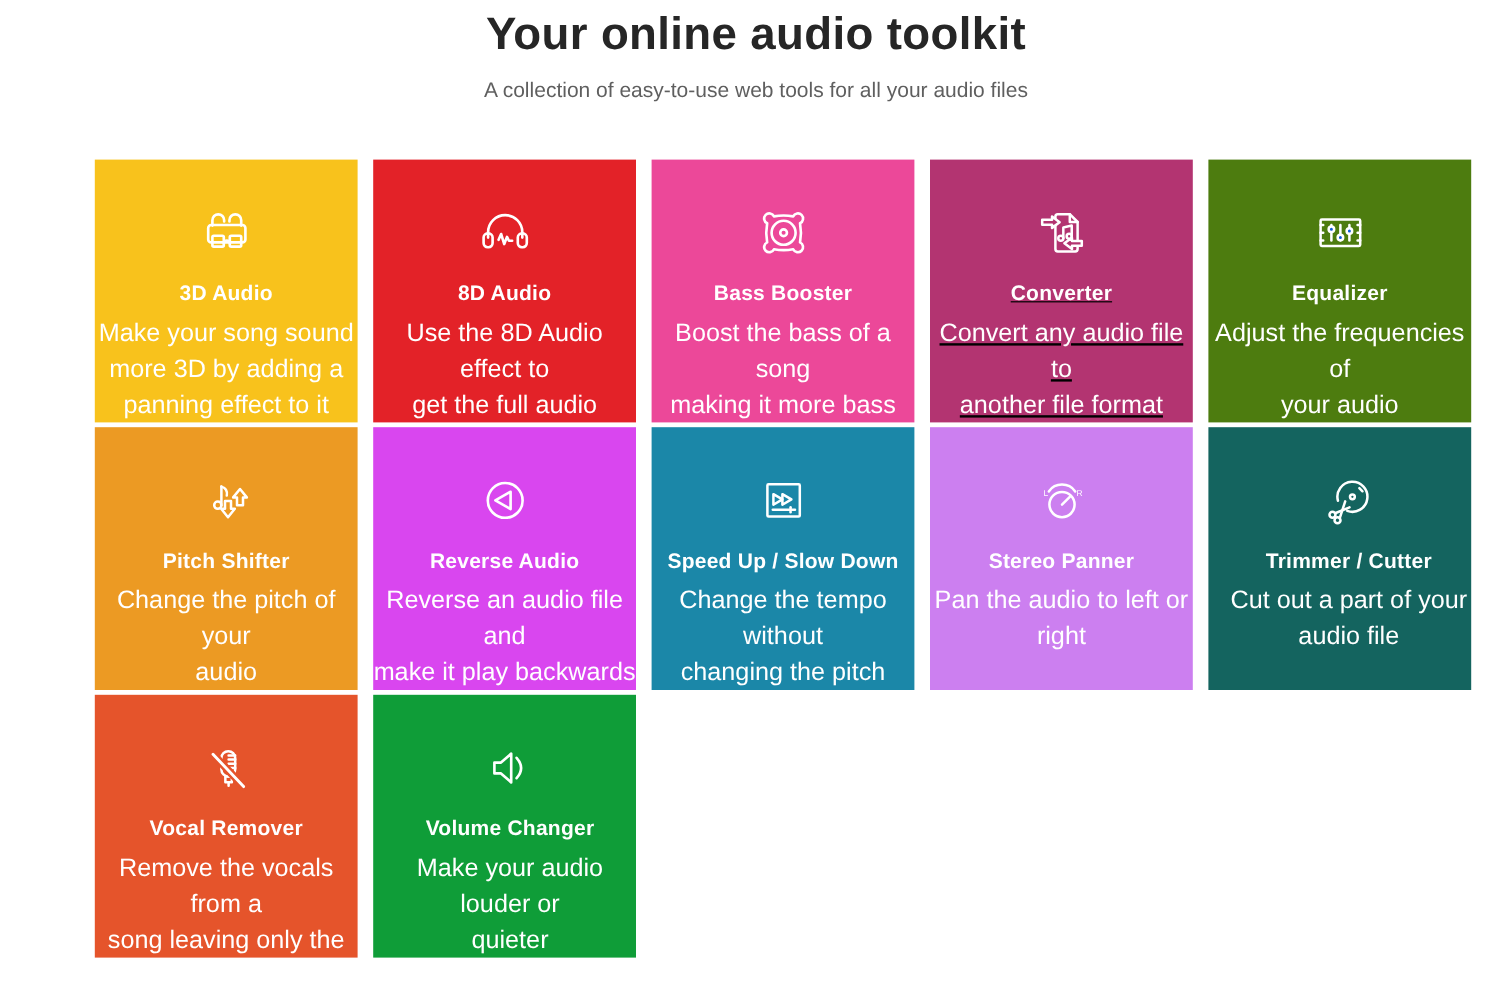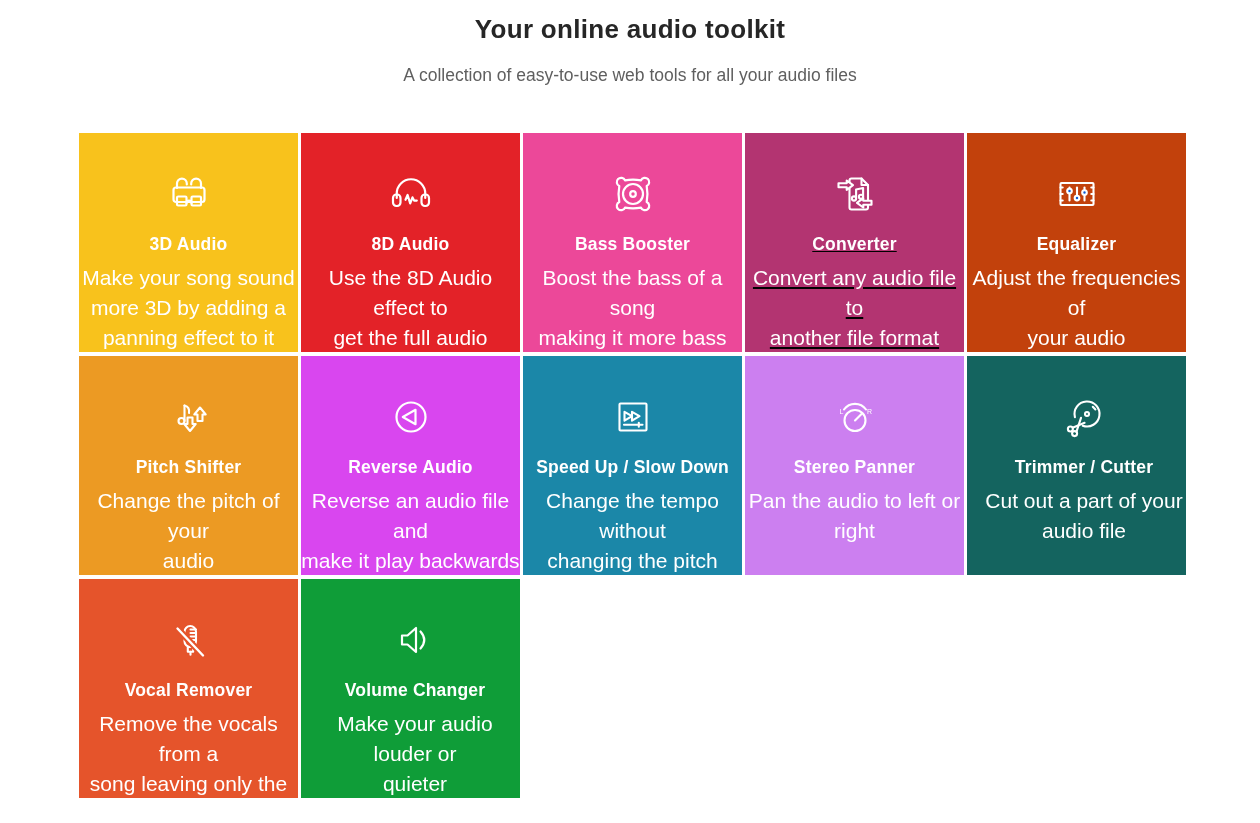--- a/index.html
+++ b/index.html
@@ -6,34 +6,34 @@
   html, body { margin: 0; padding: 0; }
   body {
     width: 1260px; height: 823px;
     background: #ffffff;
     font-family: "Liberation Sans", sans-serif;
     overflow: hidden;
   }
   .header { text-align: center; }
   .page-title {
     margin: 0; padding-top: 11px;
-    font-size: 26px; line-height: 37px;
+    font-size: 38px; line-height: 37px;
     font-weight: 700; letter-spacing: 0.3px;
     color: #262626;
   }
   .page-subtitle {
     margin: 17px 0 0 0;
     font-size: 17.5px; line-height: 21px;
     color: #5f5f5f;
   }
   .grid {
     margin: 47px 12px 0 79px;
     display: grid;
     grid-template-columns: repeat(5, 219px);
-    gap: 4px 3px;
+    gap: 4px 13px;
     width: 1107px;
   }
   .card {
     height: 219px;
     display: flex; flex-direction: column; align-items: center;
     padding-top: 37px;
     text-decoration: none;
     cursor: pointer;
   }
   .card .icon { display: block; height: 48px; }
@@ -116,21 +116,21 @@
         <circle cx="30" cy="26.8" r="2.1"></circle>
         <path d="M7.5 13.2 h8.2 v-2.7 l6.3 4.7 -6.3 4.7 v-2.7 h-8.2 z" fill="var(--card-bg)"></path>
         <path d="M40.5 30.8 h-8.2 v-2.7 l-6.3 4.7 6.3 4.7 v-2.7 h8.2 z" fill="var(--card-bg)"></path>
       </svg>
     </span>
     <h3 class="card-title">Converter</h3>
     <p class="card-desc">Convert any audio file to
 another file format</p>
   </a>
 
-  <a class="card" style="background-color: #c2410c; --card-bg: #0D5BD5;">
+  <a class="card" style="background-color: #4d7c0f; --card-bg: #0D5BD5;">
     <span class="icon">
       <svg viewBox="0 0 48 48" fill="none" stroke="#fff" stroke-width="2.1" stroke-linecap="round" stroke-linejoin="round">
         <rect x="7.5" y="13" width="33" height="22" rx="1"></rect>
         <path d="M7.5 17.5 h2.2 M7.5 24 h2.2 M7.5 30.5 h2.2 M40.5 17.5 h-2.2 M40.5 24 h-2.2 M40.5 30.5 h-2.2"></path>
         <path d="M16.5 17.5 V30.5"></path>
         <circle cx="16.5" cy="21" r="2.3" fill="var(--card-bg)"></circle>
         <path d="M24 17.5 V30.5"></path>
         <circle cx="24" cy="28" r="2.3" fill="var(--card-bg)"></circle>
         <path d="M31.5 17.5 V30.5"></path>
         <circle cx="31.5" cy="22.5" r="2.3" fill="var(--card-bg)"></circle>

